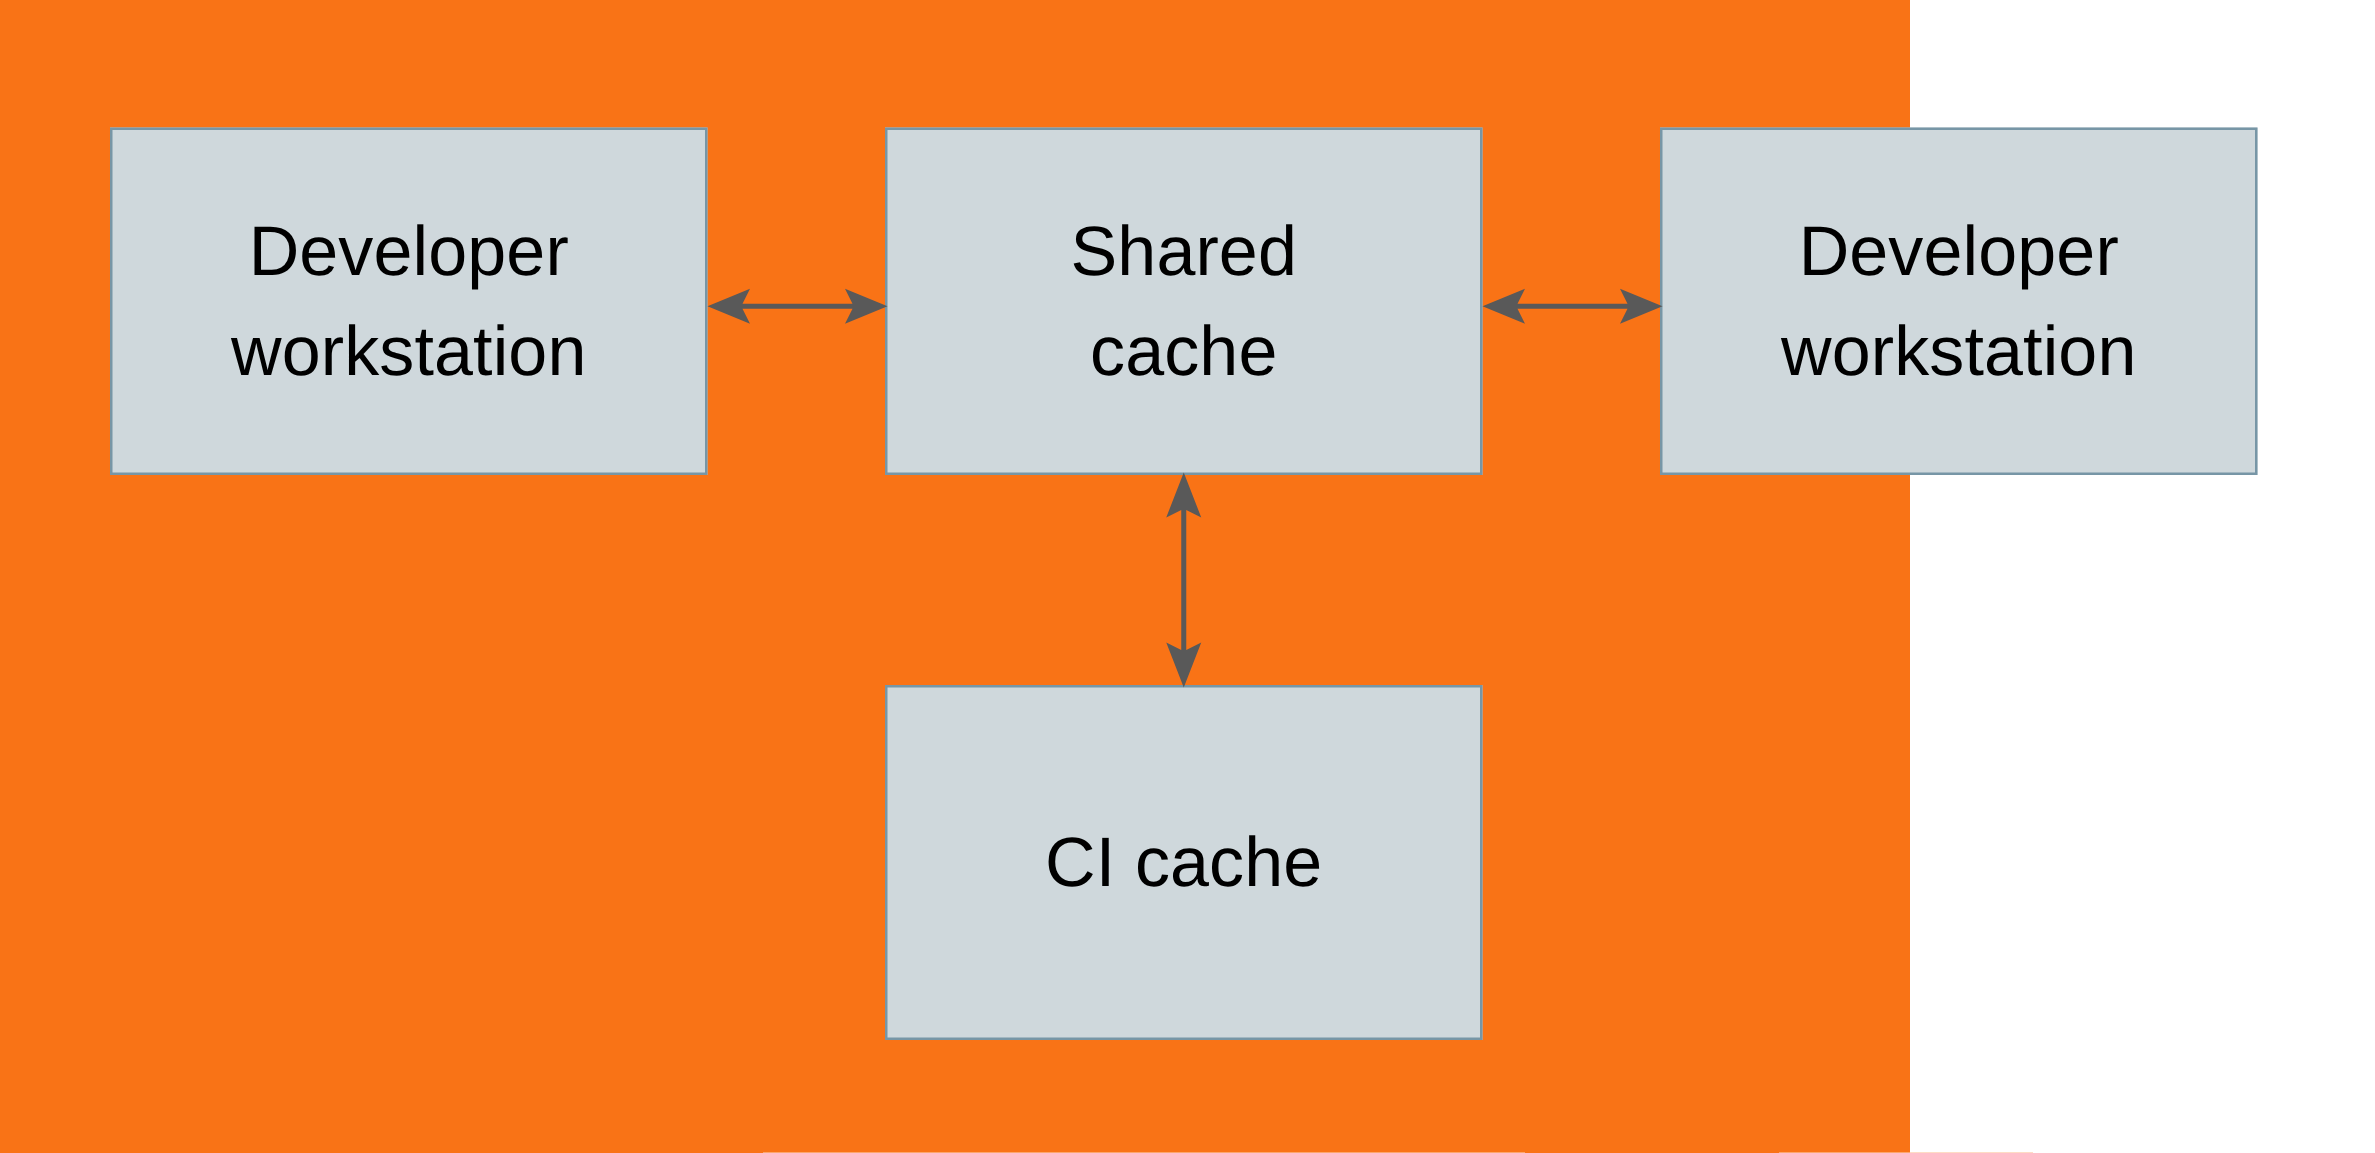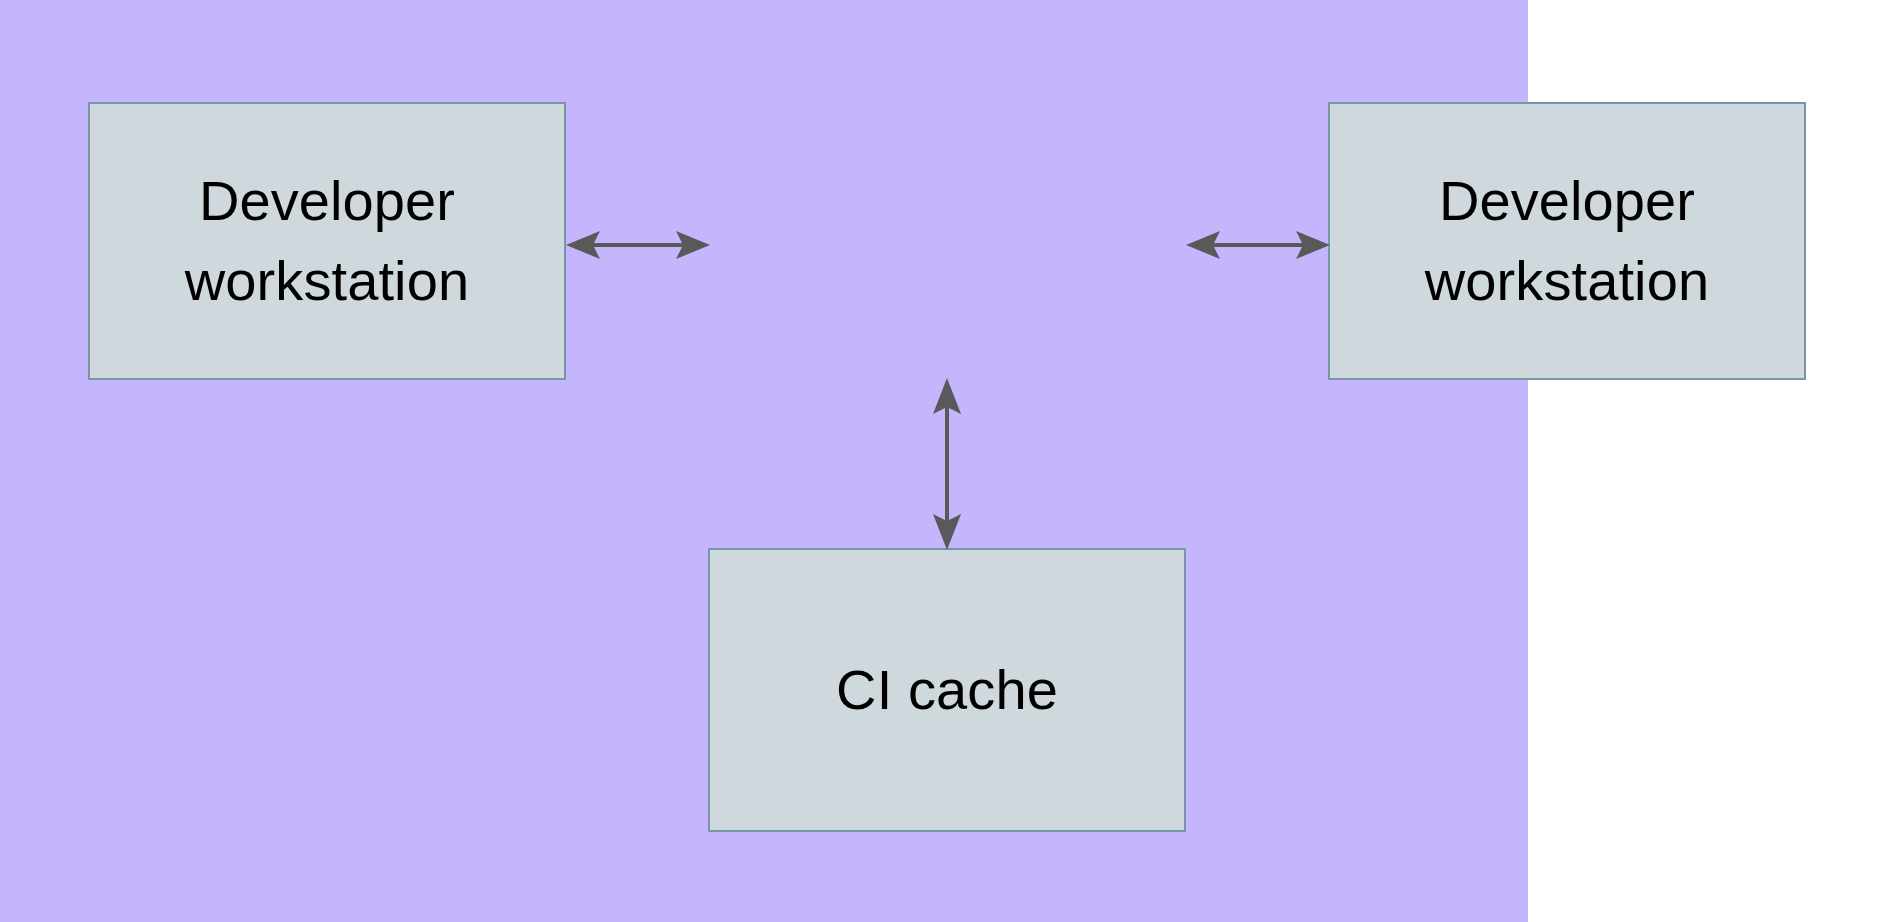--- a/index.html
+++ b/index.html
@@ -11,21 +11,21 @@
   body {
     width: 1900px;
     height: 922px;
     overflow: hidden;
     font-family: "Liberation Sans", "DejaVu Sans", sans-serif;
   }
   #canvas {
     position: relative;
     width: 1528px;
     height: 922px;
-    background: #c4b5fd;
+    background: #f97316;
   }
   .node {
     position: absolute;
     box-sizing: border-box;
     background: #cfd8dc;
     border: 2px solid #7796a6;
     display: flex;
     align-items: center;
     justify-content: center;
     text-align: center;
@@ -56,20 +56,24 @@
 </head>
 <body>
 
 <div id="canvas">
 
   <div class="node" id="node-dev-left">
     <span class="node-label">Developer
 workstation</span>
   </div>
 
+  <div class="node" id="node-cache">
+    <span class="node-label">Shared
+cache</span>
+  </div>
 
   <div class="node" id="node-dev-right">
     <span class="node-label">Developer
 workstation</span>
   </div>
 
   <div class="node" id="node-ci">
     <span class="node-label">CI cache</span>
   </div>
 

